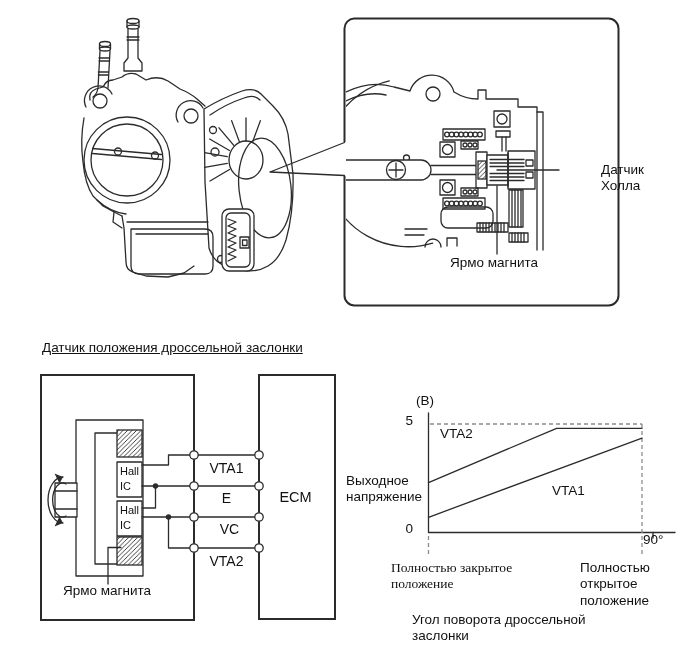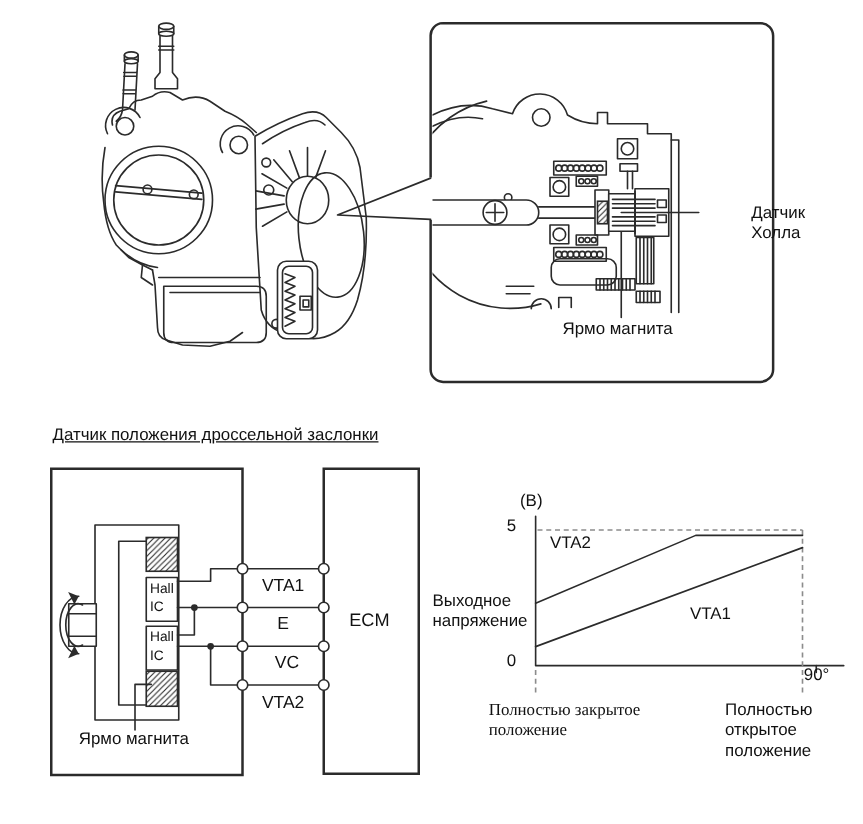--- a/index.html
+++ b/index.html
@@ -263,14 +263,16 @@
 <div class="lbl" style="left:440px;top:426px;">VTA2</div>
 <div class="lbl" style="left:552px;top:483px;">VTA1</div>
 <div class="lbl" style="left:643px;top:532px;">90°</div>
 <div class="lbl" style="left:346px;top:473px;">Выходное
 напряжение</div>
 <div class="lbl" style="left:391px;top:560px;font-family:Liberation Serif, serif;">Полностью закрытое
 положение</div>
 <div class="lbl" style="left:580px;top:560px;">Полностью
 открытое
 положение</div>
+<div class="lbl" style="left:412px;top:612px;">Угол поворота дроссельной
+заслонки</div>
 
 </div>
 
 </body></html>

